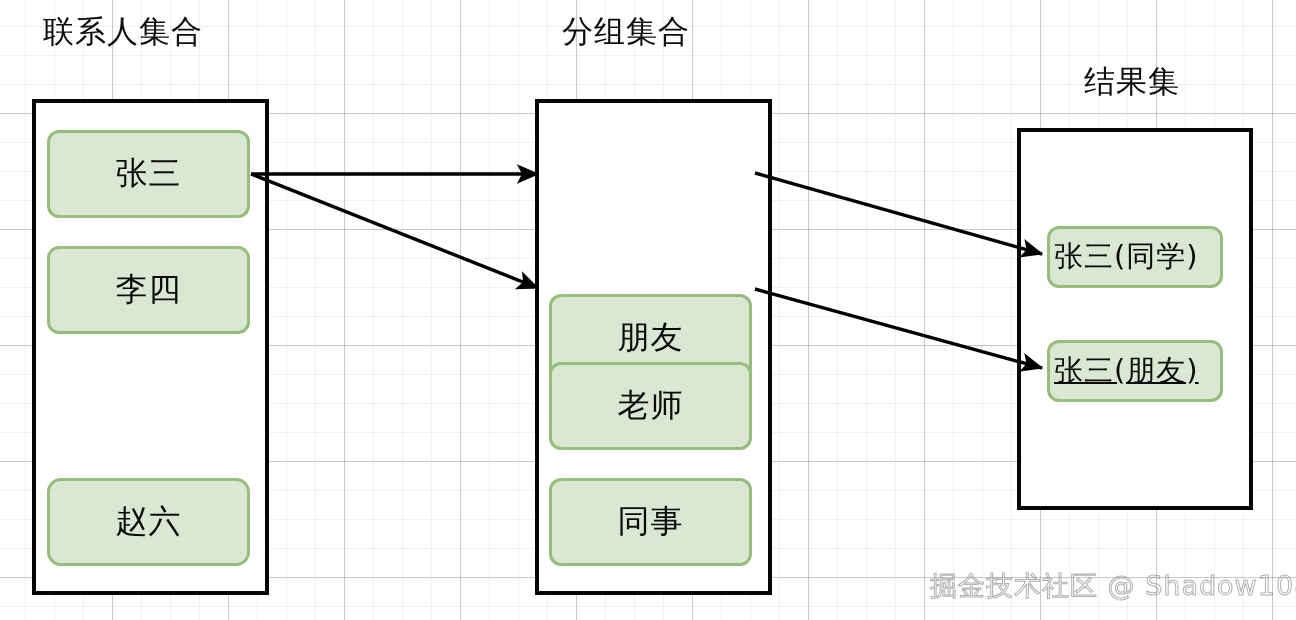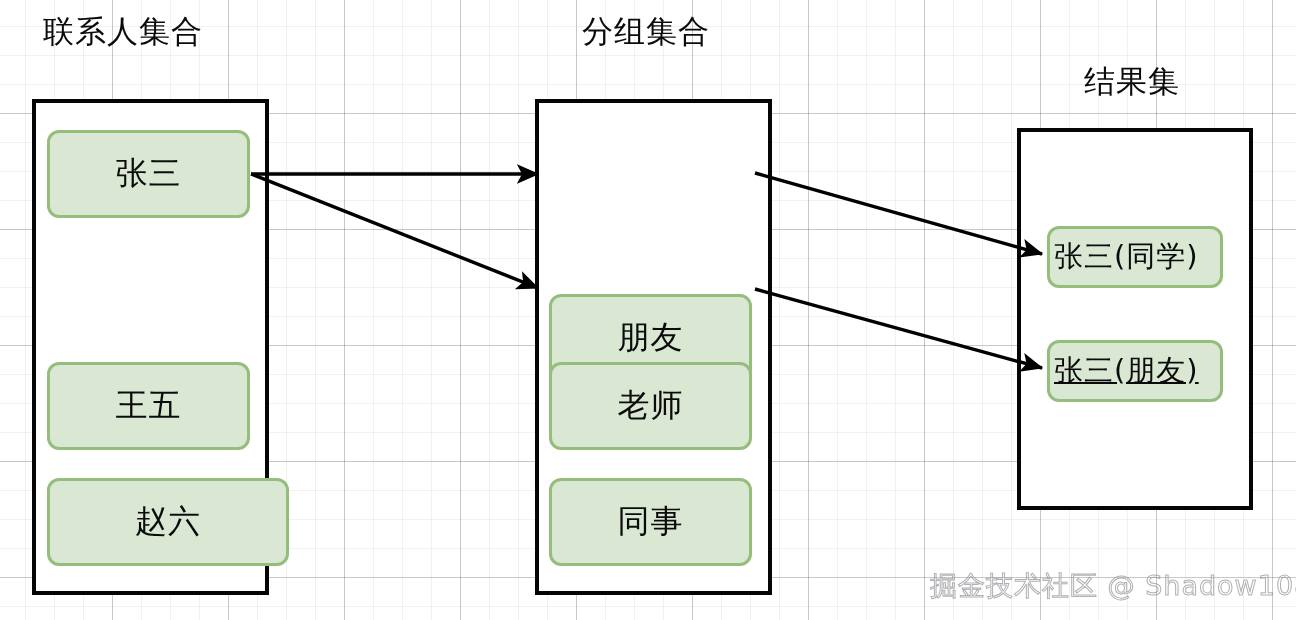--- a/index.html
+++ b/index.html
@@ -81,28 +81,28 @@
     letter-spacing: 1px;
     font-family: "DejaVu Sans", "Liberation Sans", sans-serif;
   }
 </style>
 </head>
 <body>
 
 <div id="canvas">
 
   <div class="col-title" style="left:43px; top:16px;">联系人集合</div>
-  <div class="col-title" style="left:582px; top:16px;">分组集合</div>
+  <div class="col-title" style="left:562px; top:16px;">分组集合</div>
   <div class="col-title" style="left:1084px; top:42px;margin-top:24px;">结果集</div>
 
   <div class="container-box" style="left:32px; top:99px; width:237px; height:496px;">
   </div>
   <div class="item-box" style="left:47px; top:130px; width:203px; height:88px;">张三</div>
-  <div class="item-box" style="left:47px; top:362px; width:203px; height:88px;">王五</div>
-  <div class="item-box" style="left:47px; top:478px; width:242px; height:88px;">赵六</div>
+  <div class="item-box" style="left:47px; top:246px; width:203px; height:88px;">李四</div>
+  <div class="item-box" style="left:47px; top:478px; width:203px; height:88px;border-radius:14px;">赵六</div>
 
   <div class="container-box" style="left:535px; top:99px; width:237px; height:496px;">
   </div>
   <div class="item-box" style="left:549px; top:246px; width:203px; height:88px;margin-top:48px;">朋友</div>
   <div class="item-box" style="left:549px; top:362px; width:203px; height:88px;">老师</div>
   <div class="item-box" style="left:549px; top:478px; width:203px; height:88px;">同事</div>
 
   <div class="container-box" style="left:1017px; top:128px; width:236px; height:382px;">
   </div>
   <div class="item-box left-align" style="left:1047px; top:226px; width:176px; height:62px;">张三(同学)</div>

